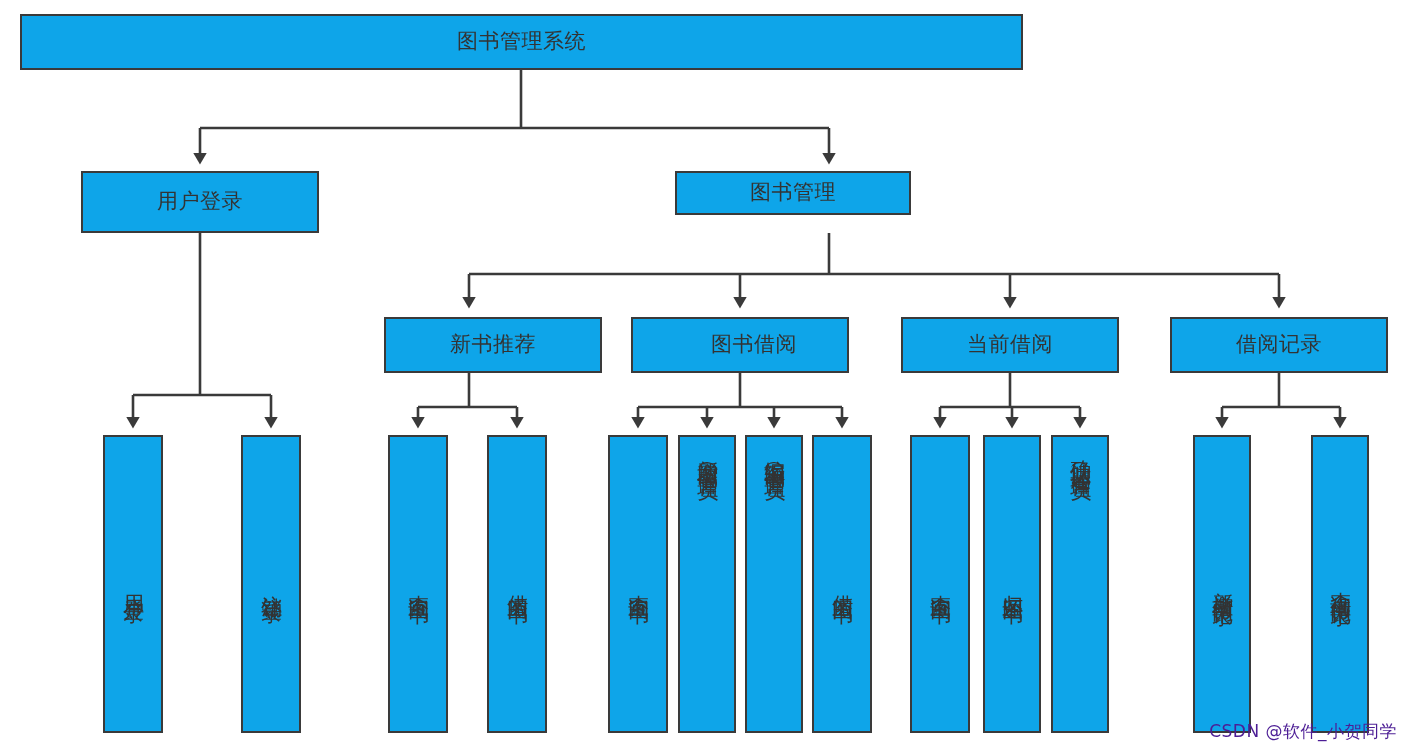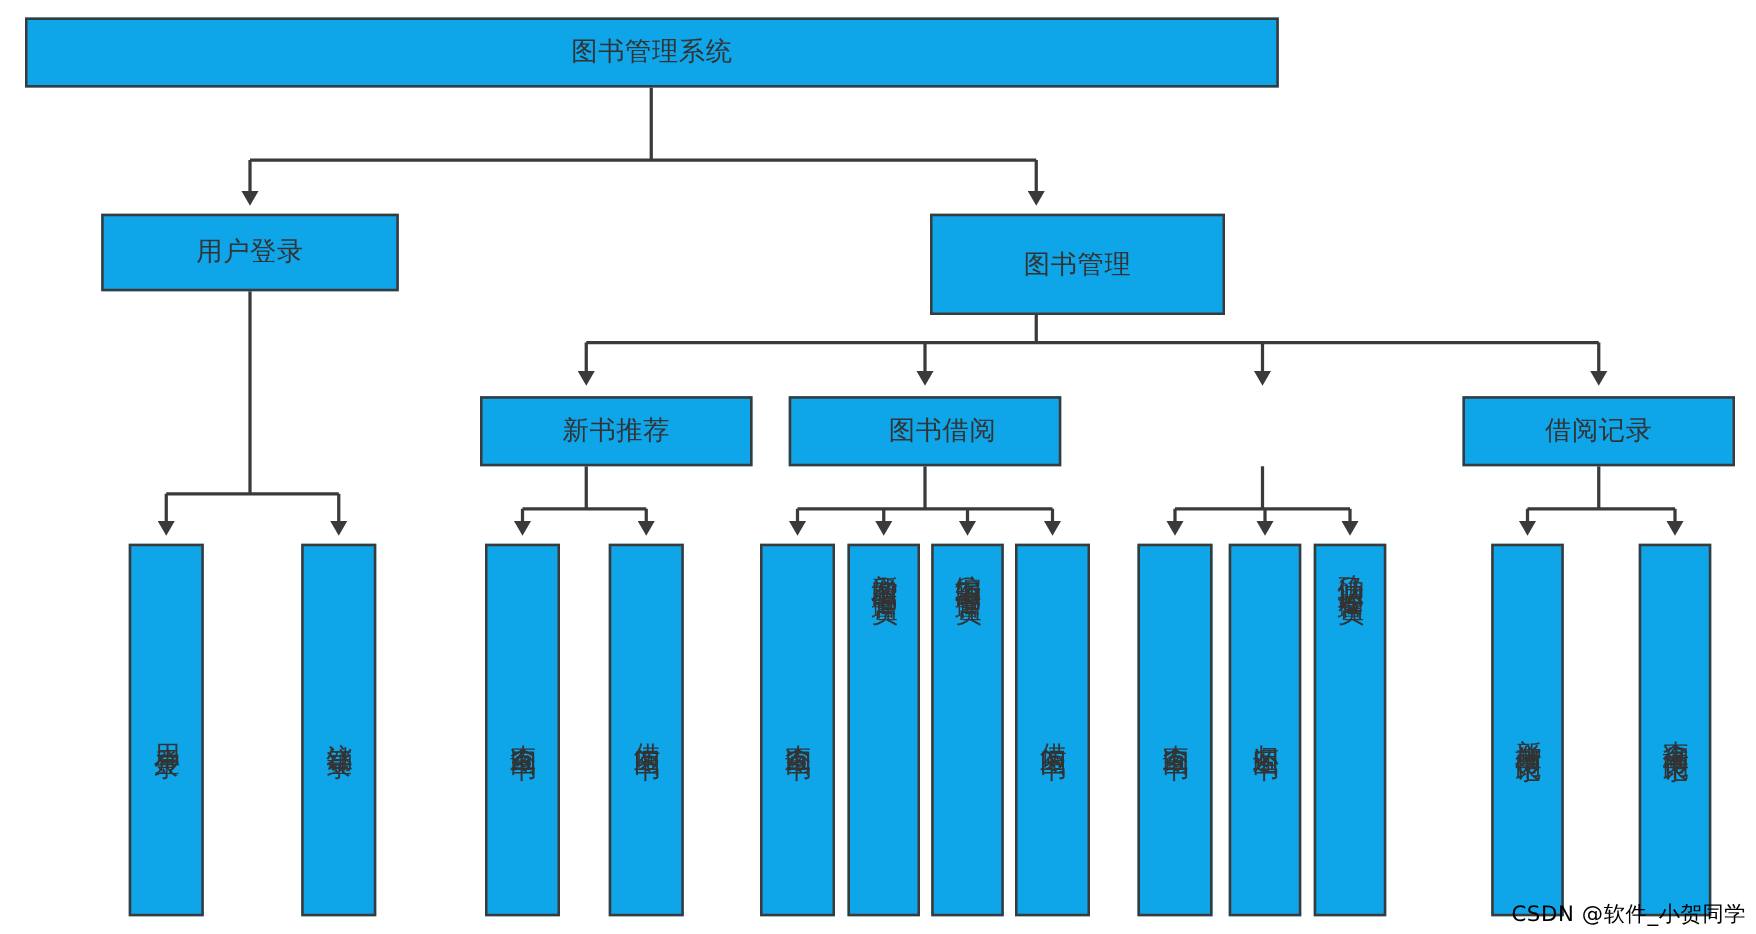--- a/index.html
+++ b/index.html
@@ -64,21 +64,21 @@
     stroke-width: 2.6;
     fill: none;
   }
   .arrowhead {
     fill: #3a3a3a;
   }
   #watermark {
     position: absolute;
     right: 8px;
     bottom: 4px;
-    color: #000000;
+    color: #4c1d95;
     font-size: 17px;
     letter-spacing: 0.5px;
     white-space: nowrap;
   }
 </style>
 </head>
 <body>
 
 <div id="canvas">
 
@@ -130,30 +130,33 @@
     <path class="wire" d="M1340,407 L1340,418" marker-end="url(#arrow)"></path>
   </svg>
 
   <div class="node" style="left:20px; top:14px; width:1003px; height:56px;">
     <span class="label">图书管理系统</span>
   </div>
 
   <div class="node" style="left:81px; top:171px; width:238px; height:62px;">
     <span class="label">用户登录</span>
   </div>
-  <div class="node" style="left:744px; top:171px; width:236px; height:81px;">
+  <div class="node" style="left:675px; top:171px; width:236px; height:44px;">
     <span class="label">图书管理</span>
   </div>
 
   <div class="node" style="left:360px; top:317px; width:218px; height:56px;margin-left:24px;">
     <span class="label">新书推荐</span>
   </div>
   <div class="node" style="left:631px; top:317px; width:218px; height:56px;padding-left:28px;">
     <span class="label">图书借阅</span>
   </div>
+  <div class="node" style="left:901px; top:317px; width:218px; height:56px;">
+    <span class="label">当前借阅</span>
+  </div>
   <div class="node" style="left:1170px; top:317px; width:218px; height:56px;">
     <span class="label">借阅记录</span>
   </div>
 
   <div class="node vert" style="left:103px; top:435px; width:60px; height:298px;">
     <span class="label">用户登录</span>
   </div>
   <div class="node vert" style="left:241px; top:435px; width:60px; height:298px;">
     <span class="label">注销登录</span>
   </div>

